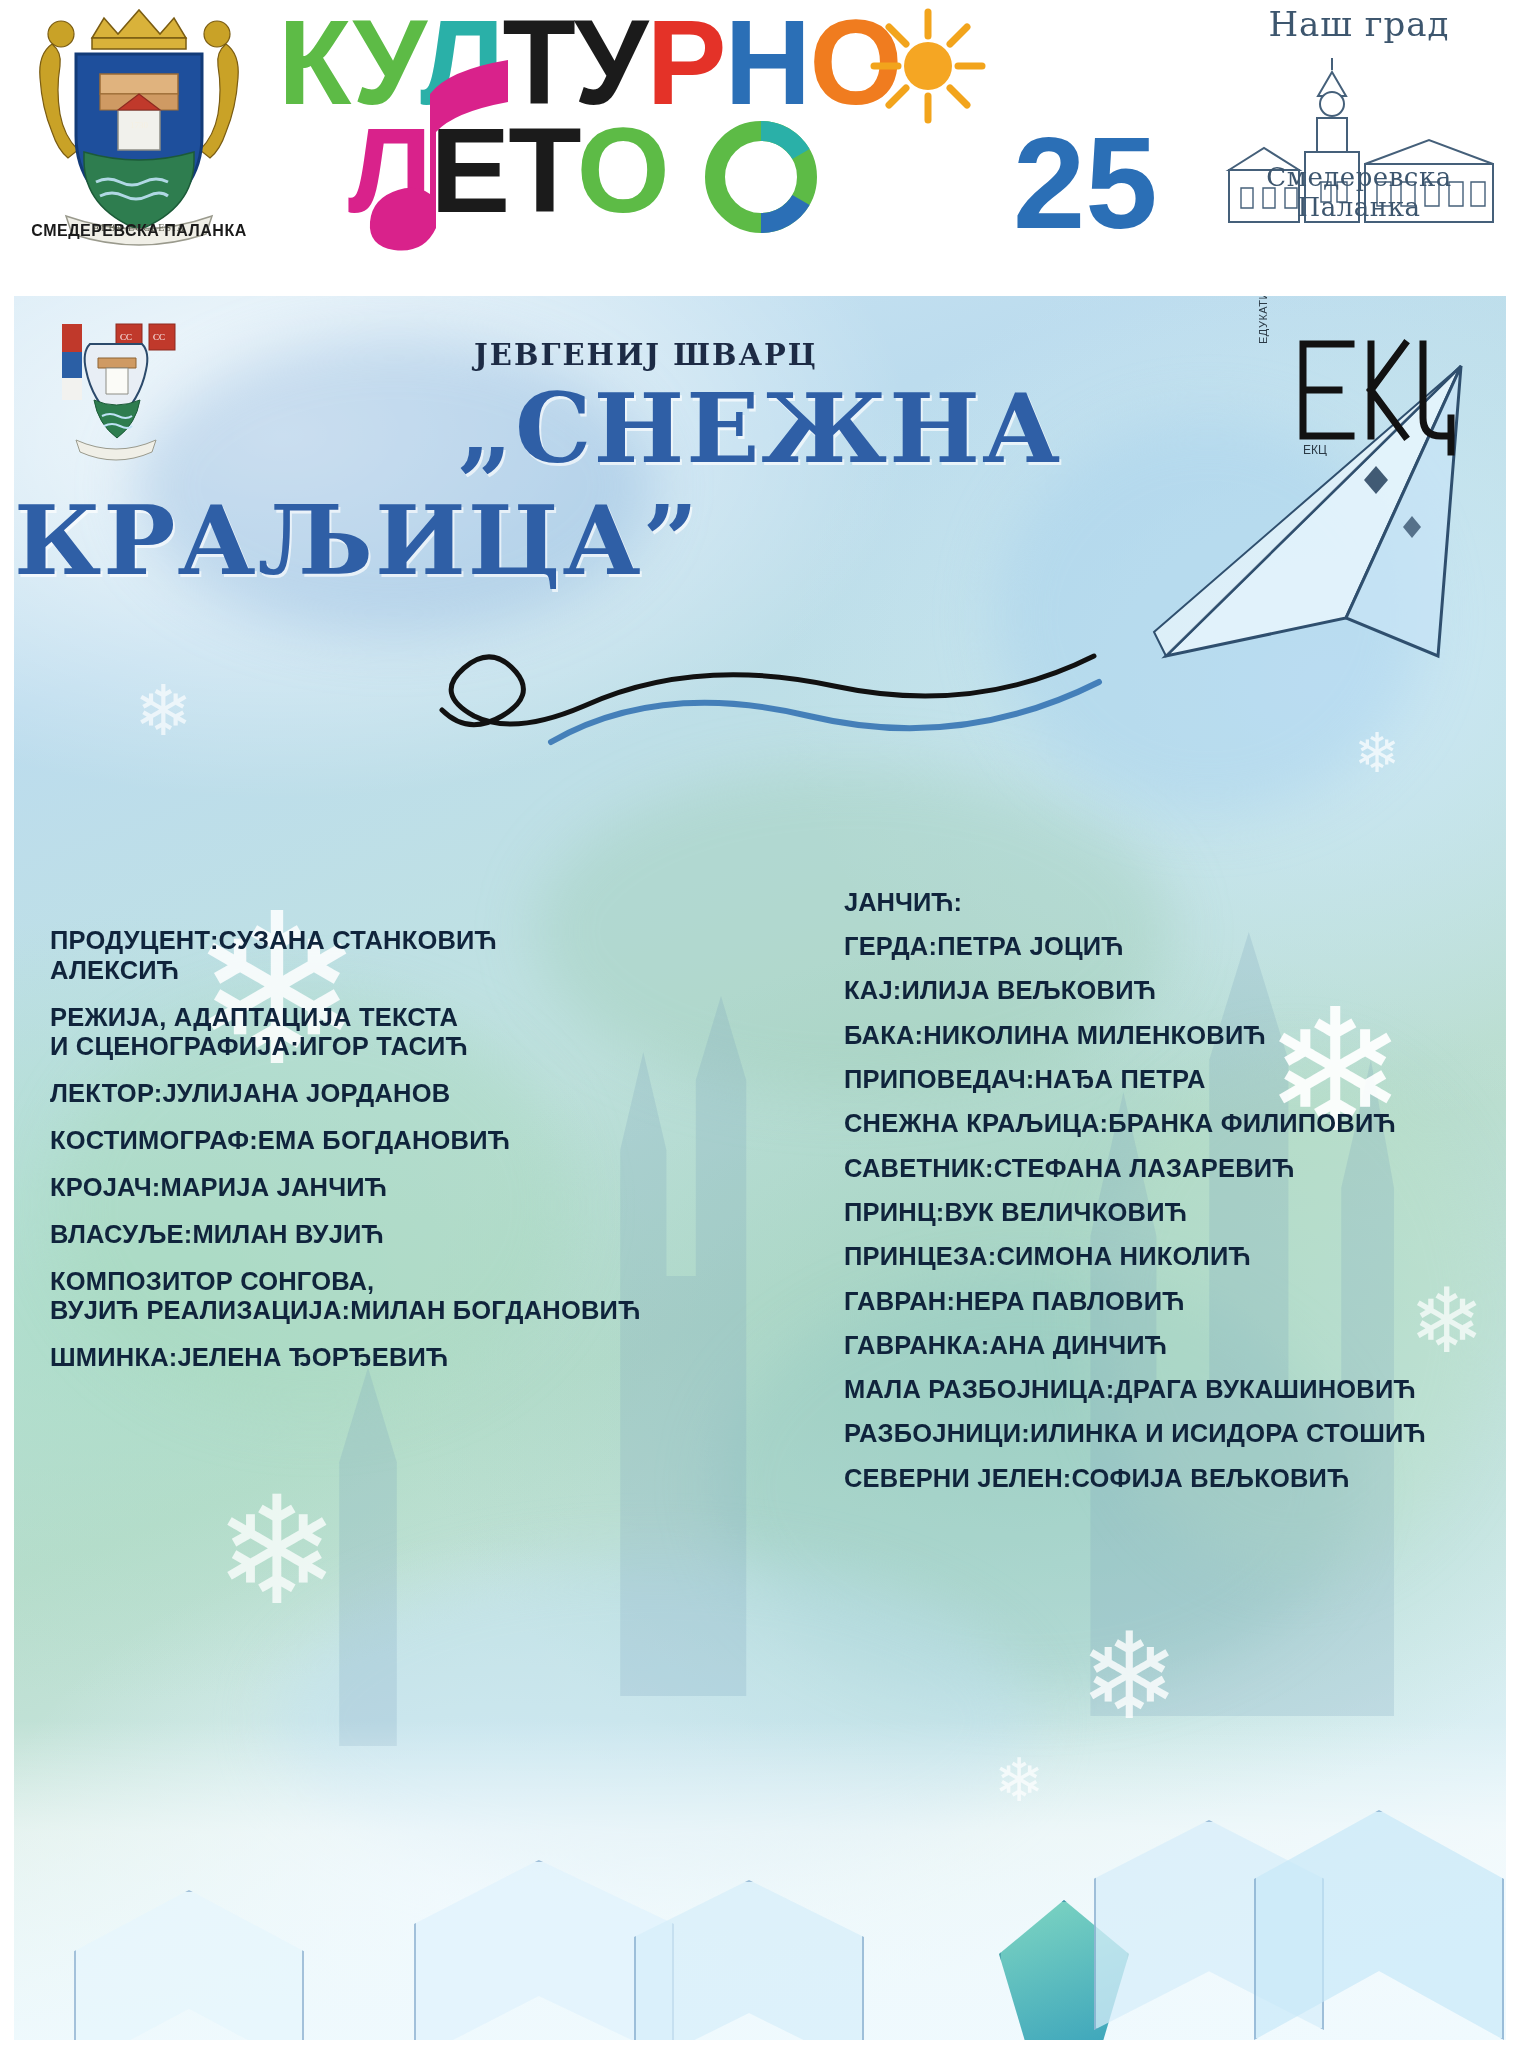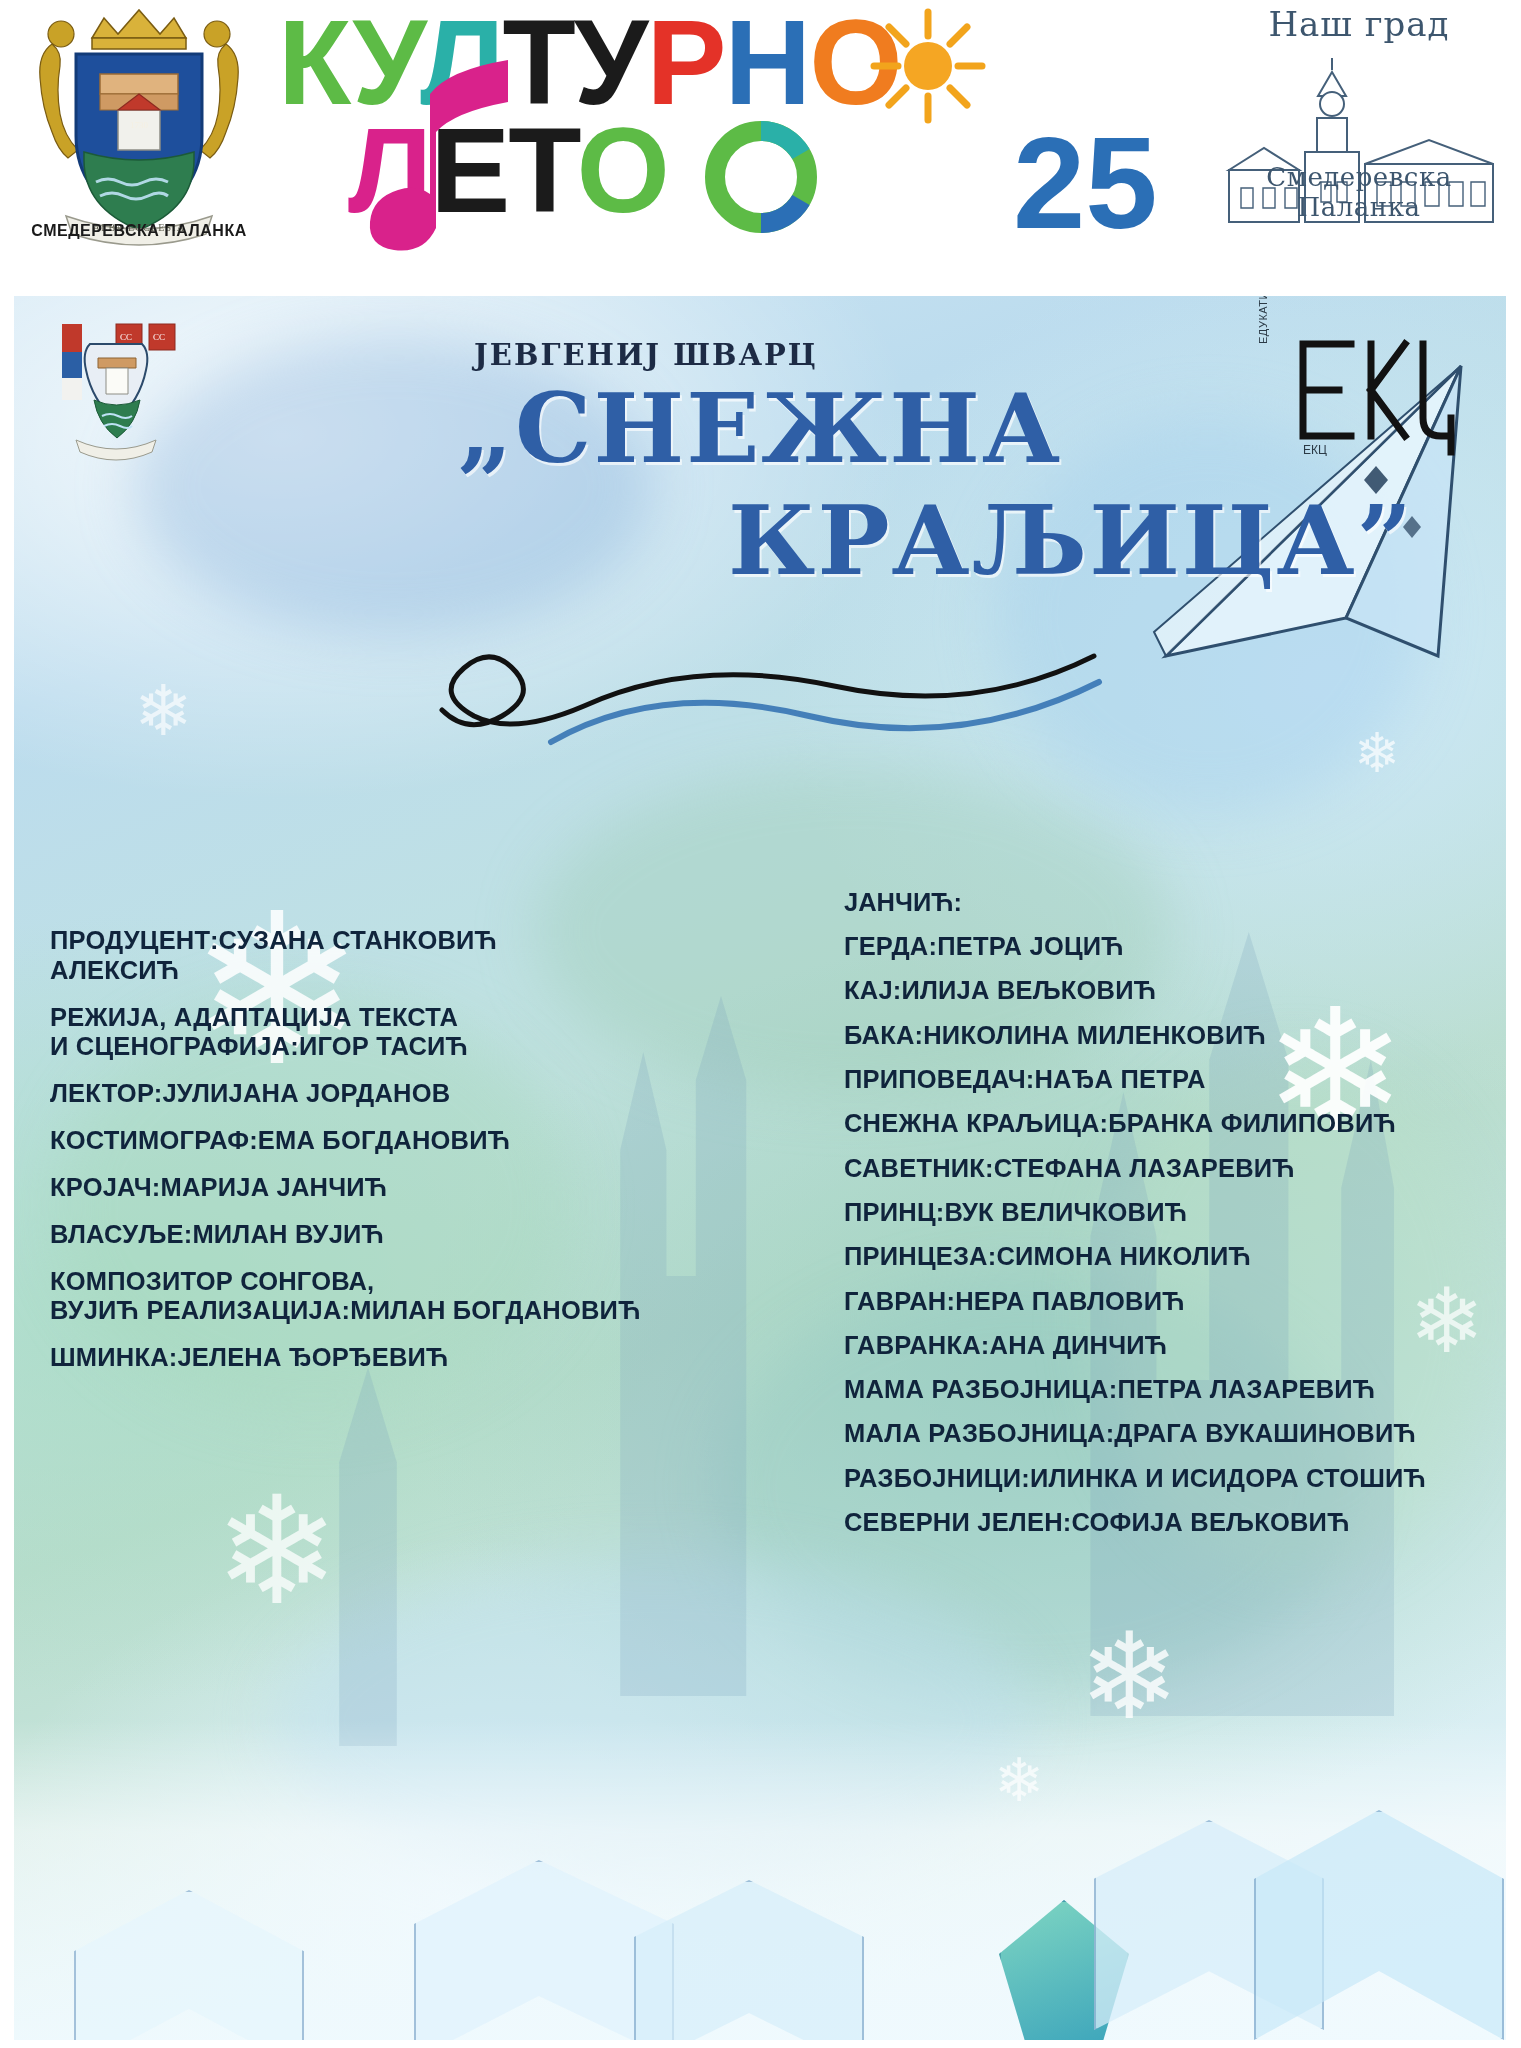--- a/index.html
+++ b/index.html
@@ -207,21 +207,21 @@
     text-align: center;
     font-family: "DejaVu Serif", serif;
     font-weight: bold;
     font-size: 96px;
     letter-spacing: 2px;
     color: #2f5fa6;
     text-shadow: 2px 3px 0 rgba(255,255,255,.65);
   }
   .title2 {
     position: absolute; left: 0; top: 188px; width: 1400px;
-    text-align: right;
+    text-align: left;
     font-family: "DejaVu Serif", serif;
     font-weight: bold;
     font-size: 96px;
     letter-spacing: 2px;
     color: #2f5fa6;
     text-shadow: 2px 3px 0 rgba(255,255,255,.65);
   }
 
   
   .swirl { position: absolute; left: 380px; top: 300px; width: 720px; height: 200px; }
@@ -472,21 +472,20 @@
       <div class="line">ГЕРДА:ПЕТРА ЈОЦИЋ</div>
       <div class="line">КАЈ:ИЛИЈА ВЕЉКОВИЋ</div>
       <div class="line">БАКА:НИКОЛИНА МИЛЕНКОВИЋ</div>
       <div class="line">ПРИПОВЕДАЧ:НАЂА ПЕТРА</div>
       <div class="line">СНЕЖНА КРАЉИЦА:БРАНКА ФИЛИПОВИЋ</div>
       <div class="line">САВЕТНИК:СТЕФАНА ЛАЗАРЕВИЋ</div>
       <div class="line">ПРИНЦ:ВУК ВЕЛИЧКОВИЋ</div>
       <div class="line">ПРИНЦЕЗА:СИМОНА НИКОЛИЋ</div>
       <div class="line">ГАВРАН:НЕРА ПАВЛОВИЋ</div>
       <div class="line">ГАВРАНКА:АНА ДИНЧИЋ</div>
-      <div class="line">МАМА РАЗБОЈНИЦА:ПЕТРА ЛАЗАРЕВИЋ</div>
       <div class="line">МАЛА РАЗБОЈНИЦА:ДРАГА ВУКАШИНОВИЋ</div>
       <div class="line">РАЗБОЈНИЦИ:ИЛИНКА И ИСИДОРА СТОШИЋ</div>
       <div class="line">СЕВЕРНИ ЈЕЛЕН:СОФИЈА ВЕЉКОВИЋ</div>
     </div>
 
     <div class="ice-field">
       <div class="ice-cube cube-e"></div>
       <div class="ice-cube cube-c"></div>
       <div class="ice-cube cube-d"></div>
       <div class="ice-cube gem-green"></div>

